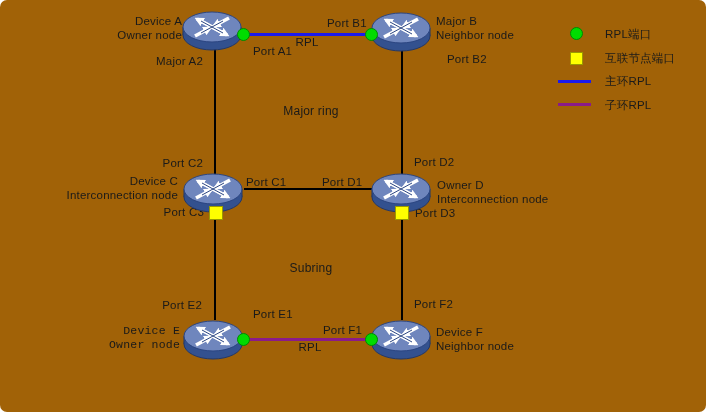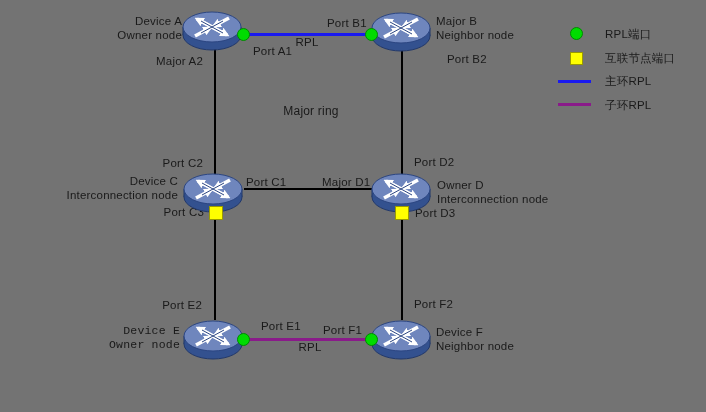--- a/index.html
+++ b/index.html
@@ -1,18 +1,18 @@
 <!DOCTYPE html>
 <html><head>
 <meta charset="utf-8">
 <style>
   html,body{margin:0;padding:0;background:#fff;}
   .canvas{
-    position:relative;width:706px;height:412px;background:#737373;
-    font-family:"Liberation Sans",sans-serif;color:#1a1a1a;overflow:hidden;
+    position:relative;width:706px;height:412px;background:#a16207;
+    font-family:"Liberation Sans",sans-serif;color:#1a1a1a;overflow:hidden;border-radius:7px;
   }
   .lbl{position:absolute;font-size:11.5px;line-height:13.5px;letter-spacing:.2px;white-space:nowrap;}
   .r{text-align:right;}
   .c{text-align:center;}
   .two-line div{white-space:nowrap;}
   .vline{position:absolute;width:2px;background:#000;}
   .link{position:absolute;height:2px;background:#000;}
   .link-major{position:absolute;height:3px;background:#1a1aef;}
   .link-sub{position:absolute;height:3px;background:#8a1b8a;}
   .dot{position:absolute;width:13px;height:13px;border-radius:50%;
@@ -111,30 +111,31 @@
     <div>Neighbor node</div>
   </div>
 
   <div class="lbl" style="left:253px;top:17px;margin-top:28px;">Port A1</div>
   <div class="lbl r" style="left:103px;top:55px;width:100px;">Major A2</div>
   <div class="lbl" style="left:327px;top:17px;">Port B1</div>
   <div class="lbl" style="left:415px;top:53px;padding-left:32px;">Port B2</div>
   <div class="lbl r" style="left:103px;top:157px;width:100px;">Port C2</div>
   <div class="lbl" style="left:246px;top:176px;">Port C1</div>
   <div class="lbl r" style="left:104px;top:206px;width:100px;">Port C3</div>
-  <div class="lbl" style="left:322px;top:176px;">Major D1</div>
+  <div class="lbl" style="left:322px;top:176px;">Port D1</div>
   <div class="lbl" style="left:414px;top:156px;">Port D2</div>
   <div class="lbl" style="left:415px;top:207px;">Port D3</div>
   <div class="lbl r" style="left:102px;top:299px;width:100px;">Port E2</div>
-  <div class="lbl" style="left:253px;top:320px;margin-left:8px;">Port E1</div>
+  <div class="lbl" style="left:253px;top:308px;">Port E1</div>
   <div class="lbl" style="left:323px;top:324px;">Port F1</div>
   <div class="lbl" style="left:414px;top:298px;">Port F2</div>
 
   <div class="lbl c" style="left:290px;top:36px;width:34px;">RPL</div>
   <div class="lbl c ring-label" style="left:266px;top:105px;width:90px;">Major ring</div>
+  <div class="lbl c ring-label" style="left:266px;top:262px;width:90px;">Subring</div>
   <div class="lbl c" style="left:293px;top:341px;width:34px;">RPL</div>
 
   <div>
     <div class="dot" style="left:570px;top:27px;"></div>
     <div class="lbl" style="left:605px;top:28px;">RPL端口</div>
 
     <div class="sq" style="left:570px;top:52px;width:13px;height:13px;"></div>
     <div class="lbl" style="left:605px;top:52px;">互联节点端口</div>
 
     <div class="legend-line major" style="left:558px;top:80px;"></div>

